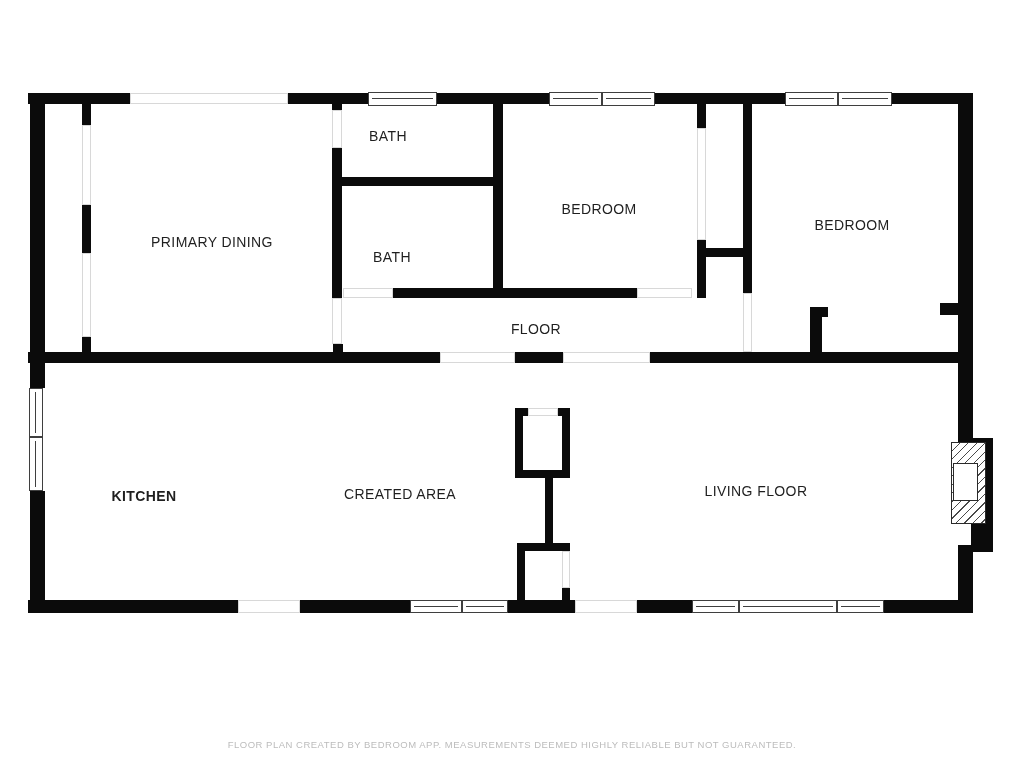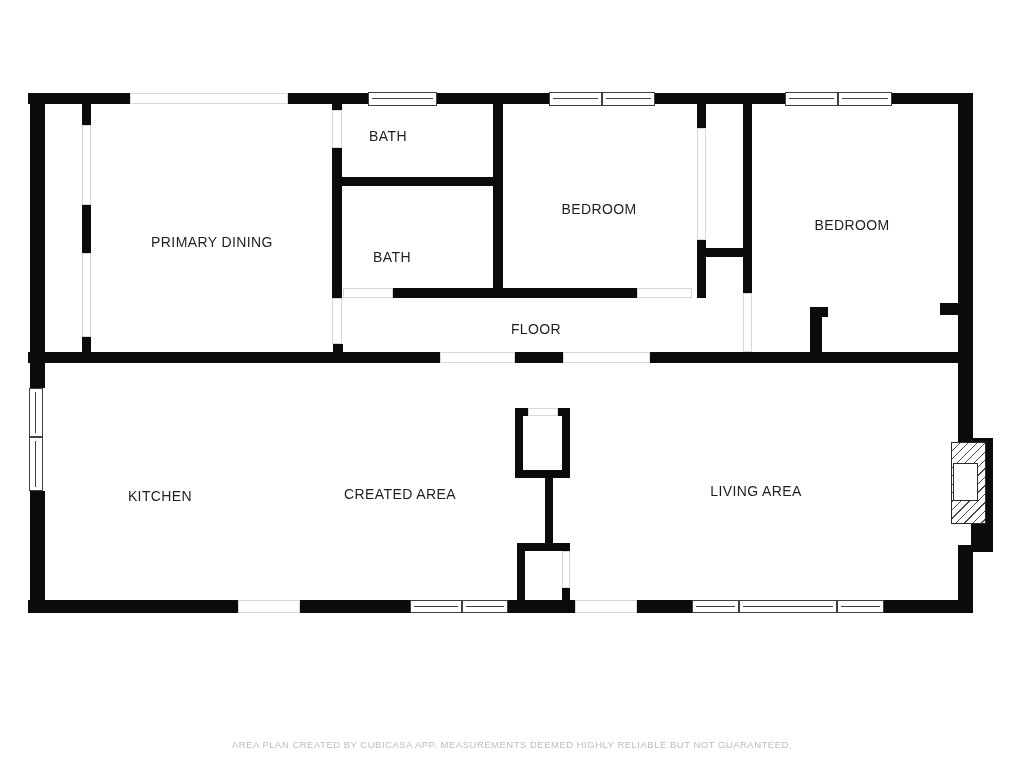--- a/index.html
+++ b/index.html
@@ -120,19 +120,19 @@
   <div class="w" style="left:517px;top:543px;width:8px;height:57px;"></div>
   <div class="op" style="left:562px;top:551px;width:8px;height:37px;"></div>
   <div class="w" style="left:562px;top:588px;width:8px;height:12px;"></div>
 
   <div class="lbl" style="left:212px;top:242px;">PRIMARY DINING</div>
   <div class="lbl" style="left:388px;top:136px;">BATH</div>
   <div class="lbl" style="left:392px;top:257px;">BATH</div>
   <div class="lbl" style="left:599px;top:209px;">BEDROOM</div>
   <div class="lbl" style="left:852px;top:225px;">BEDROOM</div>
   <div class="lbl" style="left:536px;top:329px;">FLOOR</div>
-  <div class="lbl" style="left:160px;top:496px;">KITCHEN</div>
+  <div class="lbl" style="left:144px;top:496px;font-weight:bold;">KITCHEN</div>
   <div class="lbl" style="left:400px;top:494px;">CREATED AREA</div>
-  <div class="lbl" style="left:756px;top:491px;">LIVING AREA</div>
+  <div class="lbl" style="left:756px;top:491px;">LIVING FLOOR</div>
 
-  <div class="footer" style="left:512px;top:744px;">AREA PLAN CREATED BY CUBICASA APP. MEASUREMENTS DEEMED HIGHLY RELIABLE BUT NOT GUARANTEED.</div>
+  <div class="footer" style="left:512px;top:744px;">FLOOR PLAN CREATED BY BEDROOM APP. MEASUREMENTS DEEMED HIGHLY RELIABLE BUT NOT GUARANTEED.</div>
 
 </div>
 
 </body></html>

